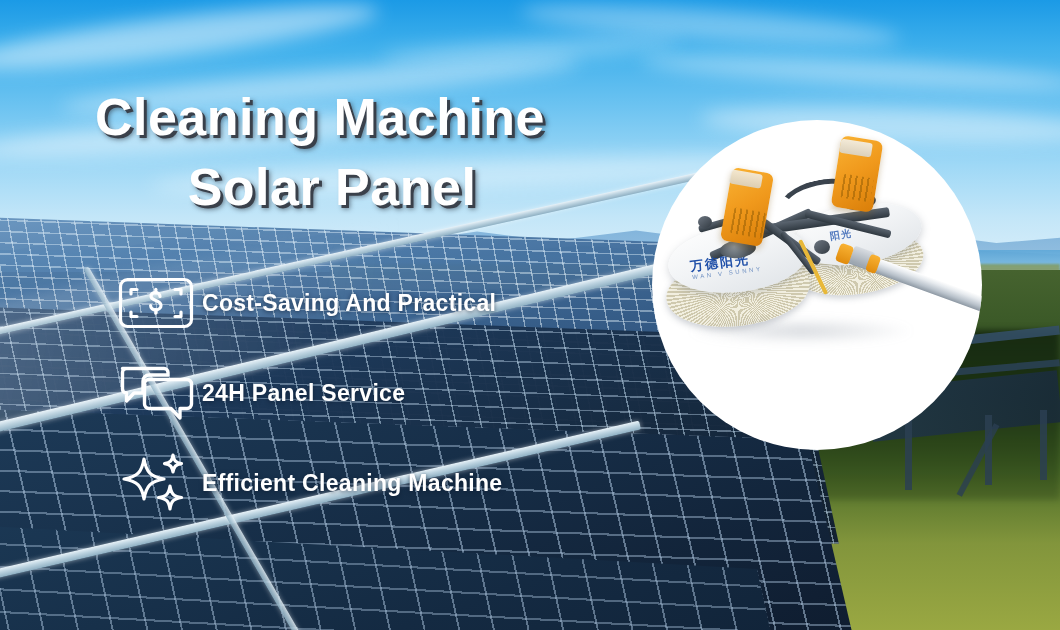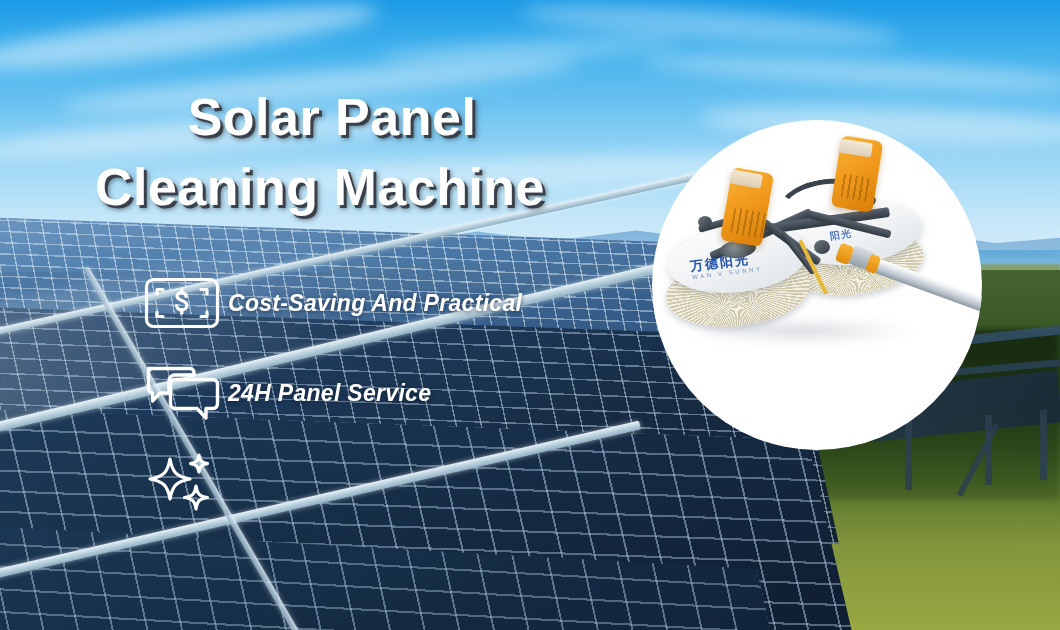--- a/index.html
+++ b/index.html
@@ -232,21 +232,21 @@
     line-height:70px;
     text-shadow:
        3px 3px 0 rgba(55,60,70,.95),
        4px 4px 5px rgba(30,35,45,.55);
     white-space:nowrap;
   }
   .title-line.l1 { padding-left:24px; }
 
   
   .features {
-    position:absolute; left:144px; top:258px; width:520px;font-style:italic;
+    position:absolute; left:118px; top:258px; width:520px;
   }
   .feature {
     display:flex;
     align-items:center;
     height:90px;
   }
   .feat-icon {
     width:84px;
     min-width:84px;
     height:62px;
@@ -476,22 +476,22 @@
     <div class="panel-block pf-near"></div>
     <div class="panel-block pf-bot"></div>
     <div class="rail rail-1"></div>
     <div class="rail rail-2"></div>
     <div class="rail rail-3"></div>
     <div class="rail rail-cross"></div>
     <div class="sheen"></div>
   </div>
 
   <div class="title-wrap">
+    <div class="title-line l2">Cleaning Machine</div>
     <div class="title-line l1">Solar Panel</div>
-    <div class="title-line l2">Cleaning Machine</div>
   </div>
 
   <div class="features">
 
     <div class="feature">
       <div class="feat-icon">
         <svg width="76" height="52" viewBox="0 0 76 52" fill="none" stroke="#ffffff" stroke-width="3.2" stroke-linecap="round" stroke-linejoin="round">
           <rect x="2.5" y="2.5" width="71" height="47" rx="7"></rect>
           <path d="M13 17 V12.5 H19"></path>
           <path d="M63 17 V12.5 H57"></path>
@@ -523,20 +523,21 @@
       <div class="feat-icon">
         <svg width="78" height="60" viewBox="0 0 78 60" fill="none" stroke="#ffffff" stroke-width="3.2" stroke-linecap="round" stroke-linejoin="round">
           <path d="M26 6 C28.4 19.5 32.5 23.6 46 26 C32.5 28.4 28.4 32.5 26 46
                    C23.6 32.5 19.5 28.4 6 26 C19.5 23.6 23.6 19.5 26 6 Z"></path>
           <path d="M55 2 C56 8 57.6 9.6 63.5 10.6 C57.6 11.6 56 13.2 55 19
                    C54 13.2 52.4 11.6 46.5 10.6 C52.4 9.6 54 8 55 2 Z"></path>
           <path d="M52 33 C53.3 41 55.5 43.2 63.5 44.5 C55.5 45.8 53.3 48 52 56
                    C50.7 48 48.5 45.8 40.5 44.5 C48.5 43.2 50.7 41 52 33 Z"></path>
         </svg>
       </div>
+      <div class="feat-label">Efficient Cleaning Machine</div>
     </div>
 
   </div>
 
   <div class="product-circle">
     <div class="prod-stage">
 
       <div class="prod-shadow"></div>
 
       <div class="brush brush-bristles head-r-bristle"></div>

